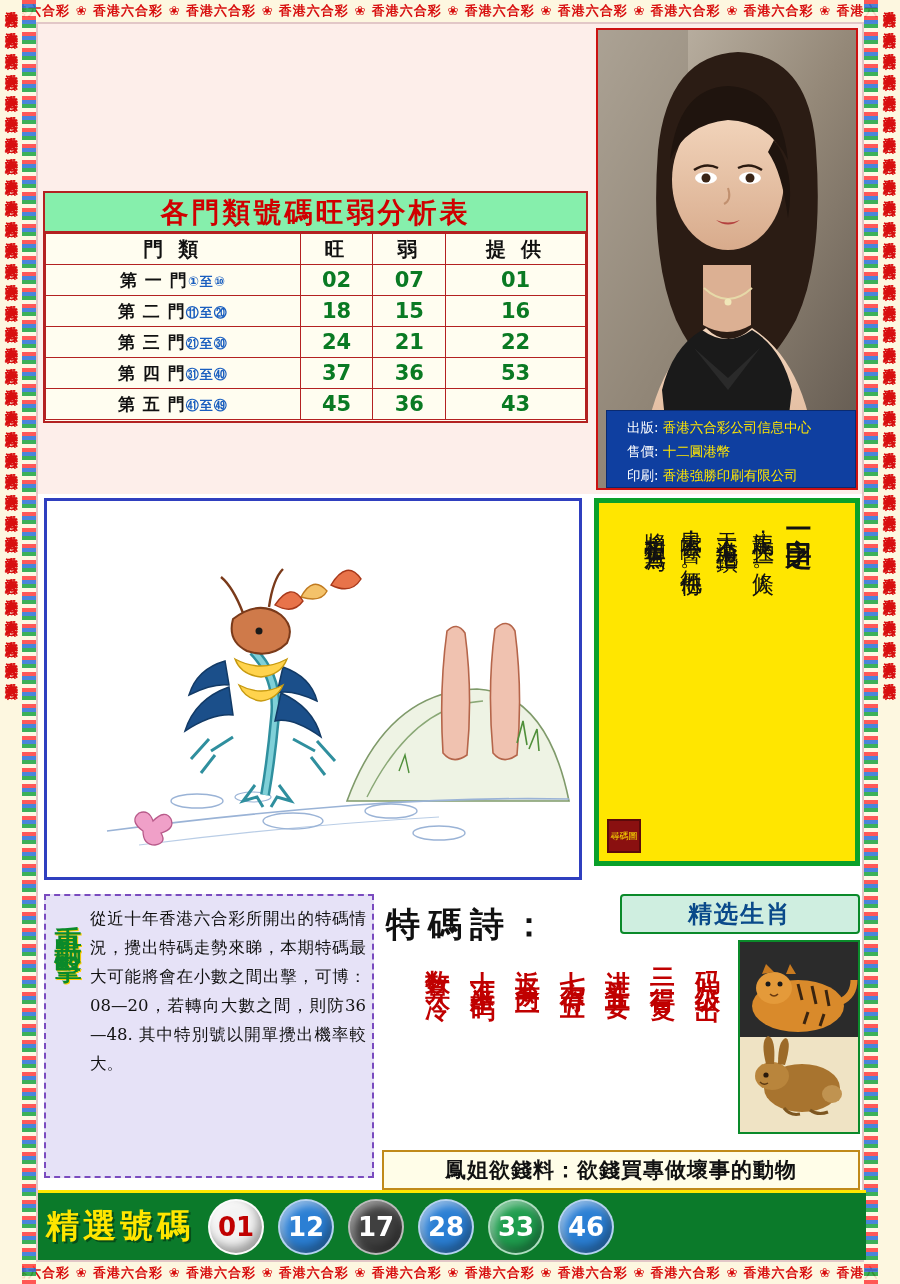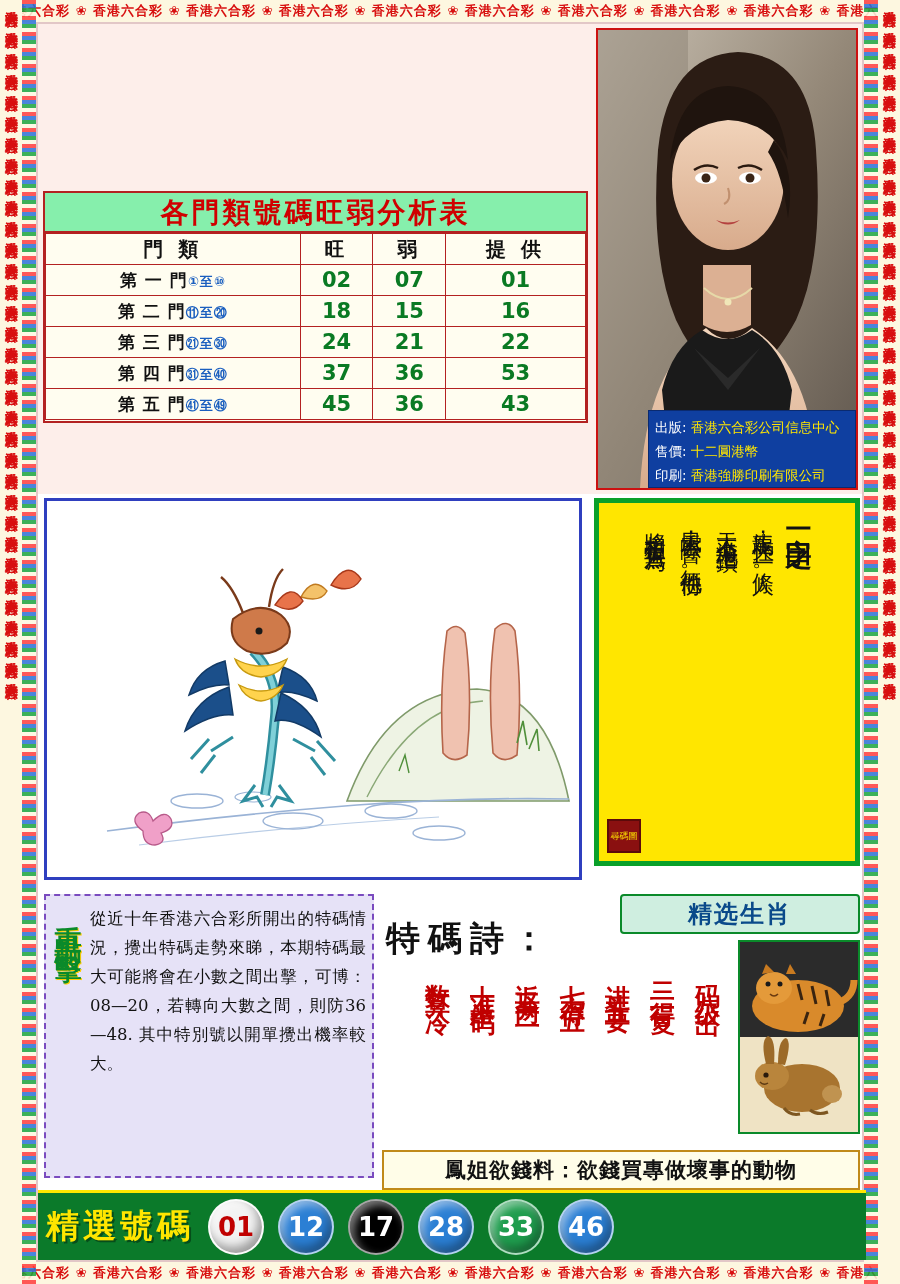--- a/index.html
+++ b/index.html
@@ -91,24 +91,24 @@
     border:2px solid #e0a400;
     border-radius:20px;
     display:flex; align-items:center; justify-content:center;
   }
   .issue-badge span {
     color:#c00; font-weight:bold; font-size:23px;
     font-family:"DejaVu Sans", sans-serif;
   }
   .pubinfo {
     position:absolute; right:6px; top:386px;
-    width:208px; height:78px;
+    width:250px; height:78px;
     background:#0f3fa0;
     border:1px solid #0a2a70;
-    padding:4px 6px;
+    padding:4px 20px;
     color:#ffffff; font-size:13.5px; line-height:24px;
     font-family:"DejaVu Sans", sans-serif;
   }
   .pubinfo .lbl { color:#ffffff; }
   .pubinfo .val { color:#ffe600; }
 
   
   .table-wrap {
     position:absolute; left:5px; top:167px;
     width:545px; height:232px;
@@ -206,21 +206,21 @@
   }
 
   .poem-special {
     position:absolute; left:344px; top:2px;
     width:348px; height:250px;
     background:#ffffff;
   }
   .sp-title {
     font-family:"DejaVu Serif", serif;
     font-size:34px; font-weight:bold; color:#111;
-    letter-spacing:8px; margin:22px 0 2px 4px;
+    letter-spacing:8px; margin:8px 0 2px 4px;
   }
   .sp-cols {
     display:flex; flex-direction:row-reverse; justify-content:flex-start;
     margin-top:2px; padding-left:2px;
   }
   .sp-col {
     writing-mode:vertical-rl; text-orientation:upright;
     font-family:"DejaVu Serif", serif;
     font-size:25px; font-weight:bold; color:#c00000;
     letter-spacing:9px;
@@ -539,21 +539,21 @@
 
   <div class="footer">
     <div class="footer-label">精選號碼</div>
     <div class="balls">
       <div class="ball" style="background: rgb(242, 242, 242); color: rgb(192, 0, 0);">
           <span>01</span>
         </div>
       <div class="ball" style="background: rgb(43, 127, 212); color: rgb(255, 255, 255);">
           <span>12</span>
         </div>
-      <div class="ball" style="background: #000000; color: rgb(255, 255, 255);">
+      <div class="ball" style="background: #404040; color: rgb(255, 255, 255);">
           <span>17</span>
         </div>
       <div class="ball" style="background: rgb(43, 127, 212); color: rgb(255, 255, 255);">
           <span>28</span>
         </div>
       <div class="ball" style="background: rgb(31, 157, 78); color: rgb(255, 255, 255);">
           <span>33</span>
         </div>
       <div class="ball" style="background: rgb(43, 127, 212); color: rgb(255, 255, 255);">
           <span>46</span>

